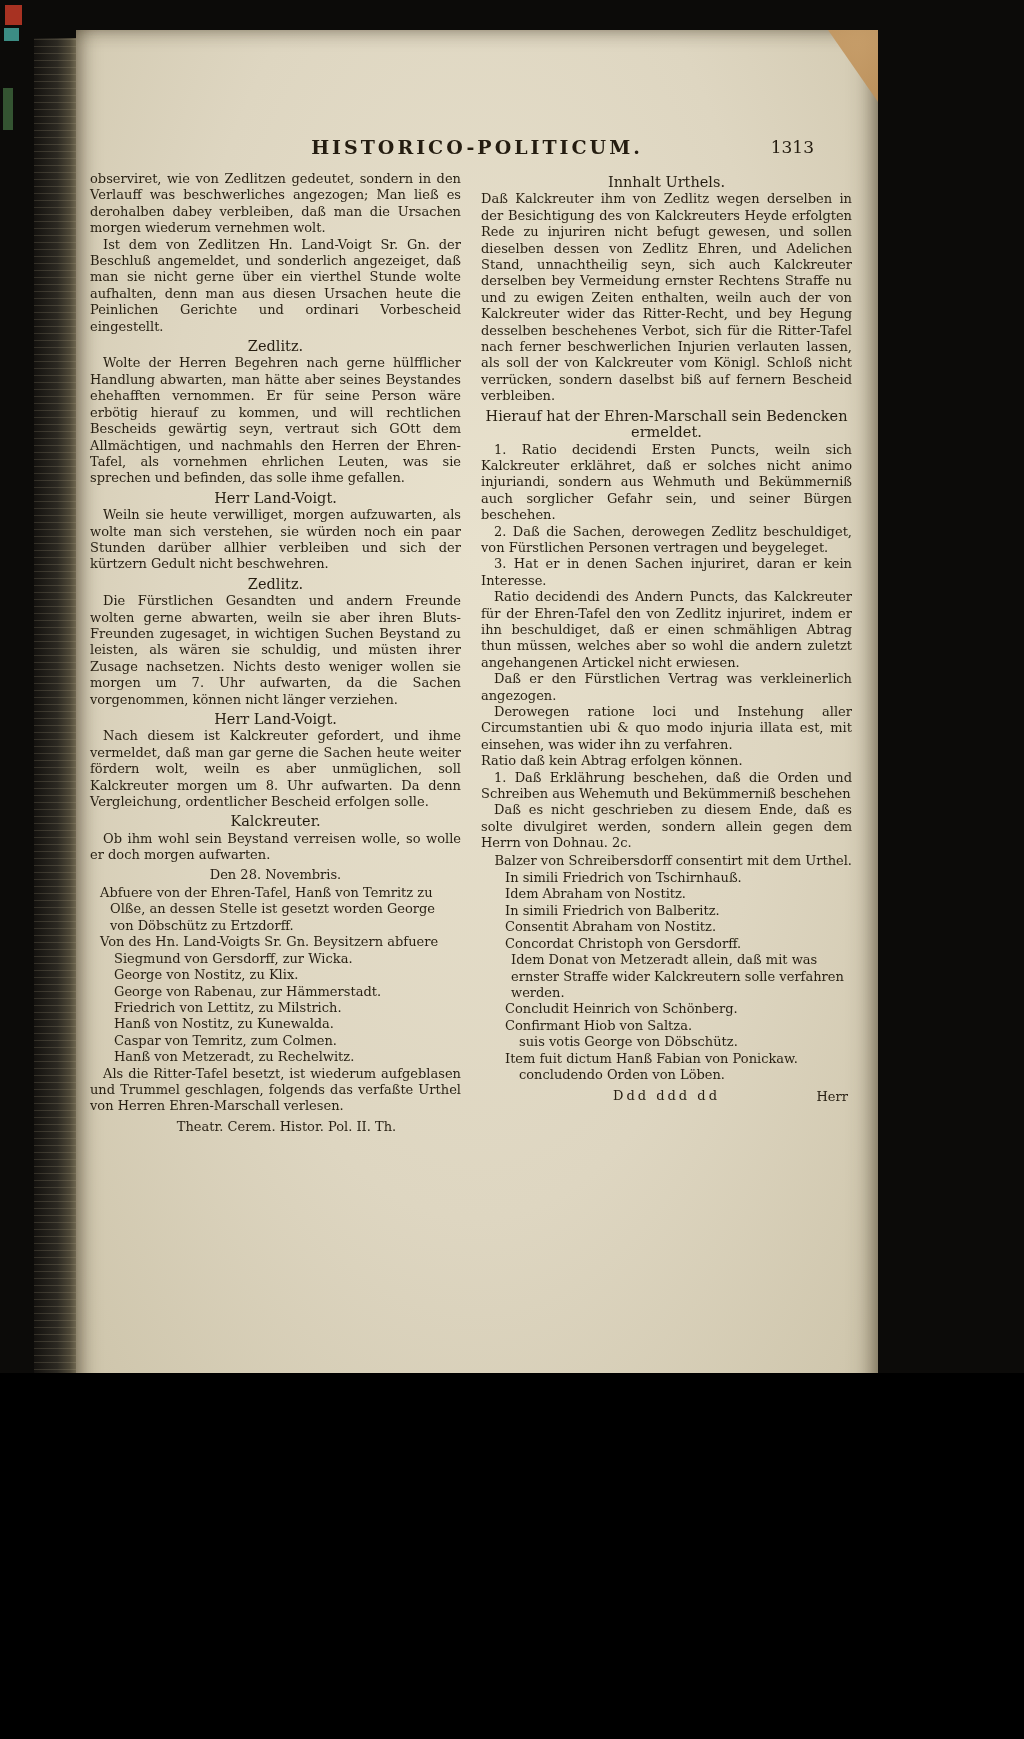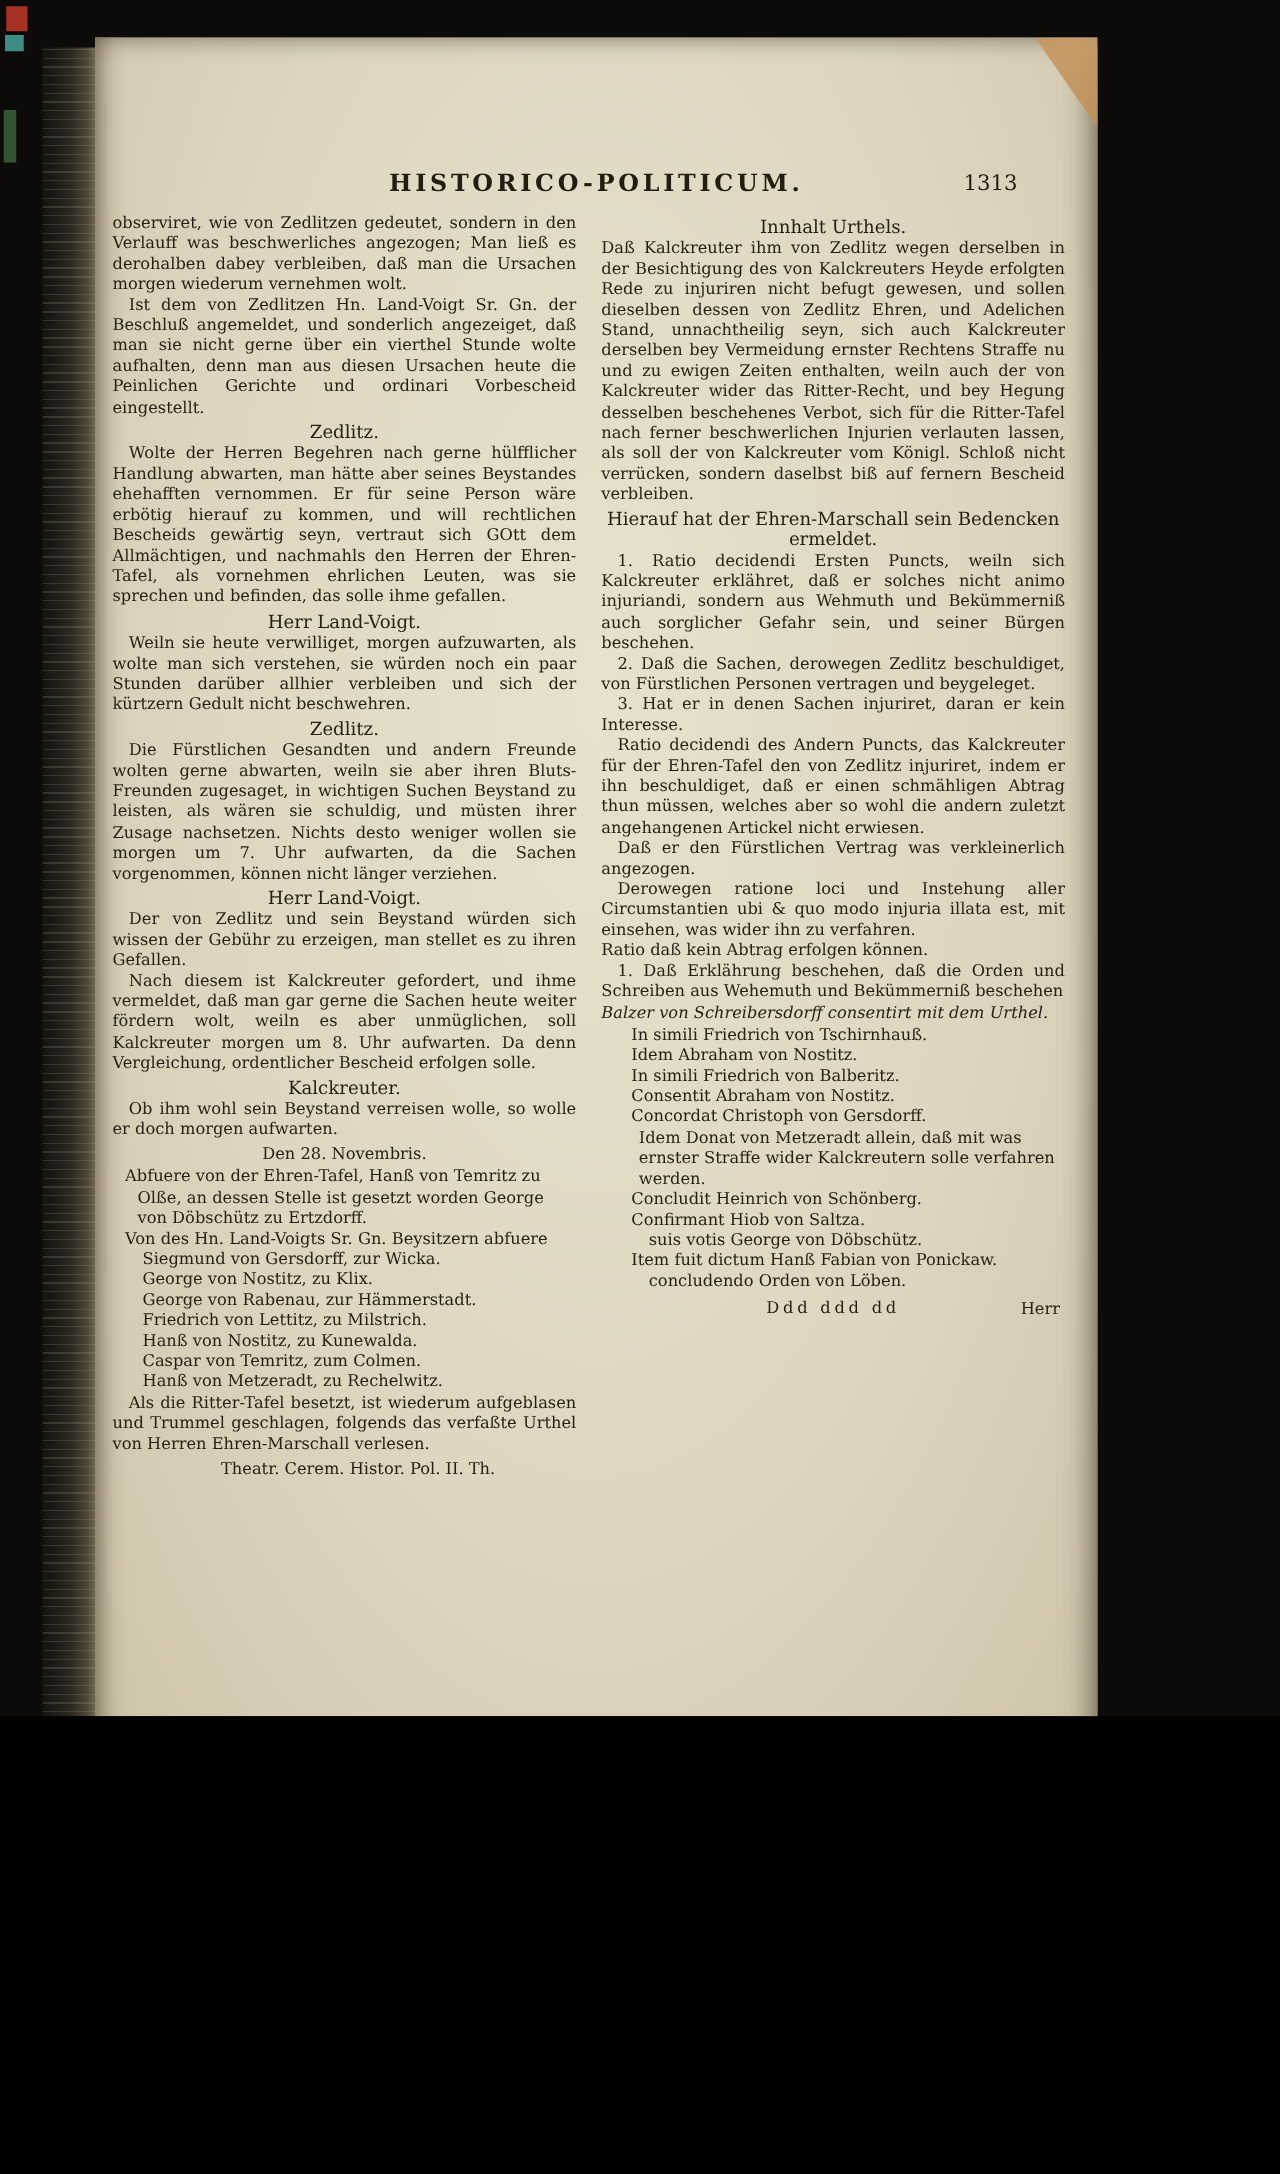--- a/index.html
+++ b/index.html
@@ -62,21 +62,21 @@
 
   .blk { font-size:13px; line-height:16.4px; text-align:justify; margin:0; }
   .para { text-indent:13px; }
   .flush { text-indent:0; }
   .heading { text-align:center; font-size:14.5px; margin:3px 0 1px; text-indent:0; }
   .date { text-align:center; margin:3px 0 2px; }
   .hang { margin-left:20px; text-indent:-10px; text-align:left; }
   .item { margin-left:24px; text-align:left; }
   .item2 { margin-left:38px; text-align:left; }
   .indent { margin-left:30px; text-align:left; }
-  .center { text-align:left; margin:1px 0;font-style:italic; }
+  .center { text-align:right; margin:1px 0; }
   .citation { margin:4px 0 0 22px; text-align:center; }
   .sig { text-align:center; letter-spacing:3px; margin-top:5px; }
   .catchword { text-align:right; margin-top:-16px; padding-right:4px; }
 
   
   .cal-card {
     position:absolute; left:452px; top:1424px; width:322px; height:80px;
     background:#f7f6f2; border-radius:3px; box-shadow:0 0 8px rgba(0,0,0,.7);
     color:#111;
   }
@@ -148,21 +148,20 @@
       <div class="col">
           <div class="blk para flush">observiret, wie von Zedlitzen gedeutet, sondern in den Verlauff was beschwerliches angezogen; Man ließ es derohalben dabey verbleiben, daß man die Ursachen morgen wiederum vernehmen wolt.</div>
           <div class="blk para">Ist dem von Zedlitzen Hn. Land-Voigt Sr. Gn. der Beschluß angemeldet, und sonderlich angezeiget, daß man sie nicht gerne über ein vierthel Stunde wolte aufhalten, denn man aus diesen Ursachen heute die Peinlichen Gerichte und ordinari Vorbescheid eingestellt.</div>
           <div class="blk heading">Zedlitz.</div>
           <div class="blk para">Wolte der Herren Begehren nach gerne hülfflicher Handlung abwarten, man hätte aber seines Beystandes ehehafften vernommen. Er für seine Person wäre erbötig hierauf zu kommen, und will rechtlichen Bescheids gewärtig seyn, vertraut sich GOtt dem Allmächtigen, und nachmahls den Herren der Ehren-Tafel, als vornehmen ehrlichen Leuten, was sie sprechen und befinden, das solle ihme gefallen.</div>
           <div class="blk heading">Herr Land-Voigt.</div>
           <div class="blk para">Weiln sie heute verwilliget, morgen aufzuwarten, als wolte man sich verstehen, sie würden noch ein paar Stunden darüber allhier verbleiben und sich der kürtzern Gedult nicht beschwehren.</div>
           <div class="blk heading">Zedlitz.</div>
           <div class="blk para">Die Fürstlichen Gesandten und andern Freunde wolten gerne abwarten, weiln sie aber ihren Bluts-Freunden zugesaget, in wichtigen Suchen Beystand zu leisten, als wären sie schuldig, und müsten ihrer Zusage nachsetzen. Nichts desto weniger wollen sie morgen um 7. Uhr aufwarten, da die Sachen vorgenommen, können nicht länger verziehen.</div>
           <div class="blk heading">Herr Land-Voigt.</div>
-          <div class="blk para">Der von Zedlitz und sein Beystand würden sich wissen der Gebühr zu erzeigen, man stellet es zu ihren Gefallen.</div>
           <div class="blk para">Nach diesem ist Kalckreuter gefordert, und ihme vermeldet, daß man gar gerne die Sachen heute weiter fördern wolt, weiln es aber unmüglichen, soll Kalckreuter morgen um 8. Uhr aufwarten. Da denn Vergleichung, ordentlicher Bescheid erfolgen solle.</div>
           <div class="blk heading">Kalckreuter.</div>
           <div class="blk para">Ob ihm wohl sein Beystand verreisen wolle, so wolle er doch morgen aufwarten.</div>
           <div class="blk date">Den 28. Novembris.</div>
           <div class="blk hang">Abfuere von der Ehren-Tafel, Hanß von Temritz zu Olße, an dessen Stelle ist gesetzt worden George von Döbschütz zu Ertzdorff.</div>
           <div class="blk hang">Von des Hn. Land-Voigts Sr. Gn. Beysitzern abfuere</div>
           <div class="blk item">Siegmund von Gersdorff, zur Wicka.</div>
           <div class="blk item">George von Nostitz, zu Klix.</div>
           <div class="blk item">George von Rabenau, zur Hämmerstadt.</div>
           <div class="blk item">Friedrich von Lettitz, zu Milstrich.</div>
@@ -177,20 +176,21 @@
           <div class="blk para flush">Daß Kalckreuter ihm von Zedlitz wegen derselben in der Besichtigung des von Kalckreuters Heyde erfolgten Rede zu injuriren nicht befugt gewesen, und sollen dieselben dessen von Zedlitz Ehren, und Adelichen Stand, unnachtheilig seyn, sich auch Kalckreuter derselben bey Vermeidung ernster Rechtens Straffe nu und zu ewigen Zeiten enthalten, weiln auch der von Kalckreuter wider das Ritter-Recht, und bey Hegung desselben beschehenes Verbot, sich für die Ritter-Tafel nach ferner beschwerlichen Injurien verlauten lassen, als soll der von Kalckreuter vom Königl. Schloß nicht verrücken, sondern daselbst biß auf fernern Bescheid verbleiben.</div>
           <div class="blk heading">Hierauf hat der Ehren-Marschall sein Bedencken ermeldet.</div>
           <div class="blk para">1. Ratio decidendi Ersten Puncts, weiln sich Kalckreuter erklähret, daß er solches nicht animo injuriandi, sondern aus Wehmuth und Bekümmerniß auch sorglicher Gefahr sein, und seiner Bürgen beschehen.</div>
           <div class="blk para">2. Daß die Sachen, derowegen Zedlitz beschuldiget, von Fürstlichen Personen vertragen und beygeleget.</div>
           <div class="blk para">3. Hat er in denen Sachen injuriret, daran er kein Interesse.</div>
           <div class="blk para">Ratio decidendi des Andern Puncts, das Kalckreuter für der Ehren-Tafel den von Zedlitz injuriret, indem er ihn beschuldiget, daß er einen schmähligen Abtrag thun müssen, welches aber so wohl die andern zuletzt angehangenen Artickel nicht erwiesen.</div>
           <div class="blk para">Daß er den Fürstlichen Vertrag was verkleinerlich angezogen.</div>
           <div class="blk para">Derowegen ratione loci und Instehung aller Circumstantien ubi &amp; quo modo injuria illata est, mit einsehen, was wider ihn zu verfahren.</div>
           <div class="blk para flush">Ratio daß kein Abtrag erfolgen können.</div>
           <div class="blk para">1. Daß Erklährung beschehen, daß die Orden und Schreiben aus Wehemuth und Bekümmerniß beschehen</div>
+          <div class="blk para">Daß es nicht geschrieben zu diesem Ende, daß es solte divulgiret werden, sondern allein gegen dem Herrn von Dohnau. 2c.</div>
           <div class="blk center">Balzer von Schreibersdorff consentirt mit dem Urthel.</div>
           <div class="blk item">In simili Friedrich von Tschirnhauß.</div>
           <div class="blk item">Idem Abraham von Nostitz.</div>
           <div class="blk item">In simili Friedrich von Balberitz.</div>
           <div class="blk item">Consentit Abraham von Nostitz.</div>
           <div class="blk item">Concordat Christoph von Gersdorff.</div>
           <div class="blk indent">Idem Donat von Metzeradt allein, daß mit was ernster Straffe wider Kalckreutern solle verfahren werden.</div>
           <div class="blk item">Concludit Heinrich von Schönberg.</div>
           <div class="blk item">Confirmant Hiob von Saltza.</div>
           <div class="blk item2">suis votis George von Döbschütz.</div>

